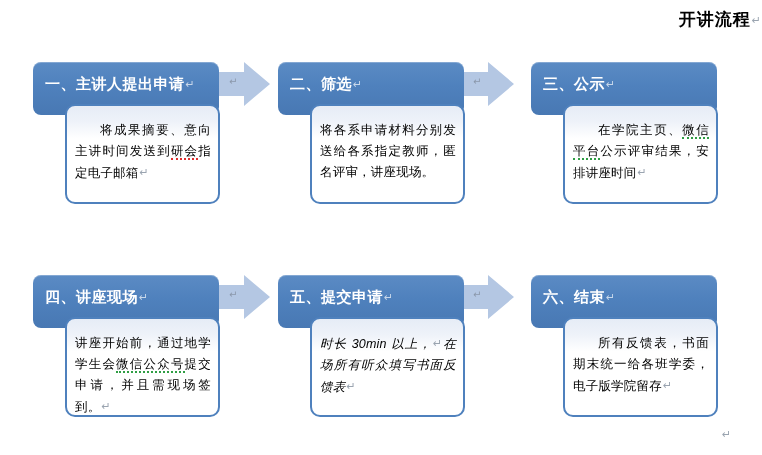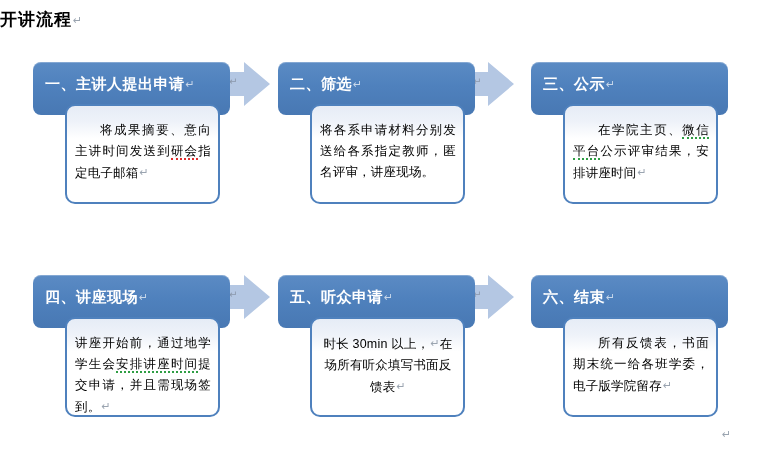--- a/index.html
+++ b/index.html
@@ -15,21 +15,21 @@
     font-family: "Liberation Sans", "DejaVu Sans", sans-serif;
     color: #000000;
   }
 
   
   .doc-title {
     position: absolute;
     top: 8px;
     left: 0;
     width: 762px;
-    text-align: left;
+    text-align: right;
     font-size: 17px;
     font-weight: bold;
     color: #000000;
     letter-spacing: 1px;
     white-space: nowrap;
   }
   .pilcrow {
     color: #9aa4b0;
     font-weight: normal;
     font-size: 11px;
@@ -38,27 +38,26 @@
   }
 
   
   .step {
     position: absolute;
   }
 
   
   .step-header {
     position: absolute;
-    width: 157px;
+    width: 186px;
     height: 53px;
     border-radius: 8px;
     background: linear-gradient(180deg, #5b8bc4 0%, #4f81bd 45%, #4878b3 100%);
     box-shadow: 0 1px 0 rgba(255,255,255,0.25) inset;
     z-index: 2;
-    padding-left: 40px;
   }
   .step-header-label {
     position: absolute;
     left: 12px;
     top: 13px;
     color: #ffffff;
     font-size: 15px;
     font-weight: bold;
     white-space: nowrap;
     letter-spacing: 0.5px;
@@ -85,21 +84,21 @@
     right: 7px;
     top: 14px;
     font-size: 12.5px;
     line-height: 21px;
     color: #000000;
     text-align: justify;
     text-indent: 2em;
     letter-spacing: 0.2px;
   }
   .step-body-text.noindent { text-indent: 0; }
-  .step-body-text.centered { text-align: center; text-indent: 0; }
+  .step-body-text.centered { text-indent: 0; font-style: italic; }
 
   
   .sq-red {
     border-bottom: 2px dotted #e03030;
     padding-bottom: 0px;
     font-family: Liberation Serif, serif;
   }
   .sq-green {
     border-bottom: 2px dotted #2f9e44;
     padding-bottom: 0px;
@@ -176,34 +175,34 @@
   <div class="step-body">
     <div class="step-body-text">在学院主页、<span class="sq-green">微信平台</span>公示评审结果，安排讲座时间<span class="pilcrow">↵</span></div>
   </div>
 </div>
 
 <div class="step" style="left:33px; top:275px;">
   <div class="step-header">
     <div class="step-header-label"><span>四、讲座现场</span><span class="pilcrow">↵</span></div>
   </div>
   <div class="step-body">
-    <div class="step-body-text noindent">讲座开始前，通过地学学生会<span class="sq-green">安排讲座时间</span>提交申请，并且需现场签到。<span class="pilcrow">↵</span></div>
+    <div class="step-body-text noindent">讲座开始前，通过地学学生会<span class="sq-green">微信公众号</span>提交申请，并且需现场签到。<span class="pilcrow">↵</span></div>
   </div>
 </div>
 
 <div class="arrow" style="left:212px; top:275px;">
   <svg width="58" height="44" viewBox="0 0 58 44">
     <polygon points="0,10 32,10 32,0 58,22 32,44 32,34 0,34" fill="#B4C7E3"></polygon>
   </svg>
   <span class="arrow-mark">↵</span>
 </div>
 
 <div class="step" style="left:278px; top:275px;">
   <div class="step-header">
-    <div class="step-header-label"><span>五、听众申请</span><span class="pilcrow">↵</span></div>
+    <div class="step-header-label"><span>五、提交申请</span><span class="pilcrow">↵</span></div>
   </div>
   <div class="step-body">
     <div class="step-body-text centered">时长 30min 以上，<span class="pilcrow">↵</span>在场所有听众填写书面反馈表<span class="pilcrow">↵</span></div>
   </div>
 </div>
 
 <div class="arrow" style="left:456px; top:275px;">
   <svg width="58" height="44" viewBox="0 0 58 44">
     <polygon points="0,10 32,10 32,0 58,22 32,44 32,34 0,34" fill="#B4C7E3"></polygon>
   </svg>

